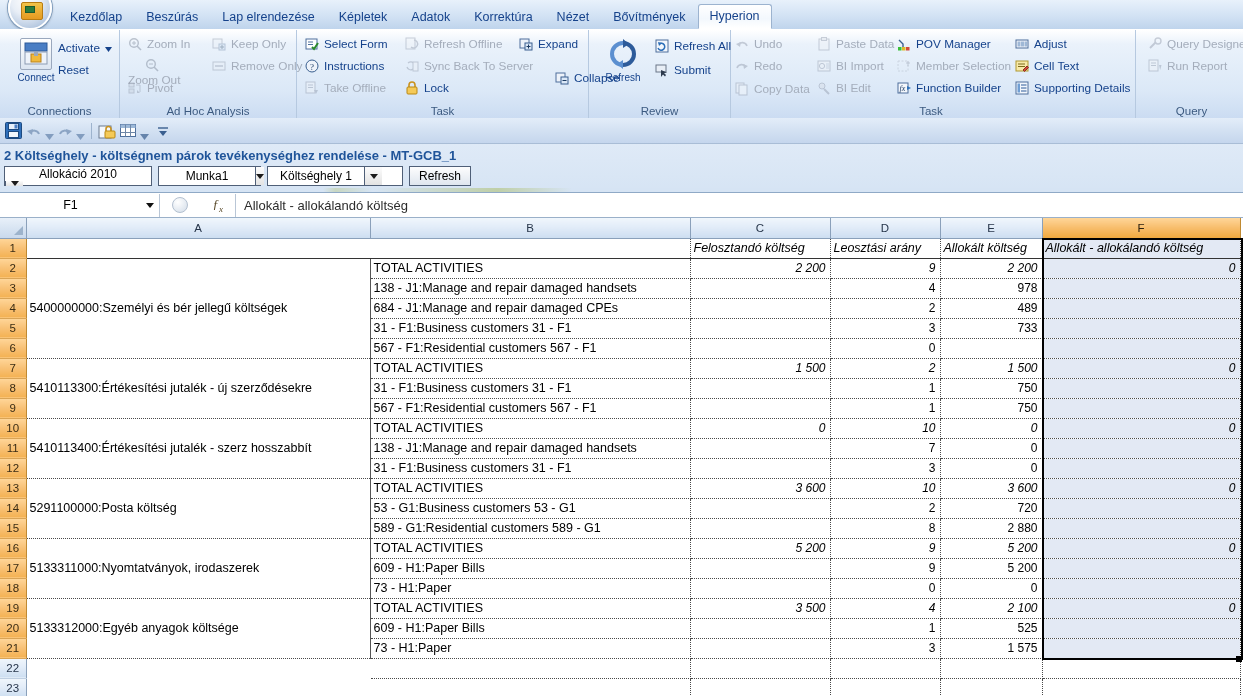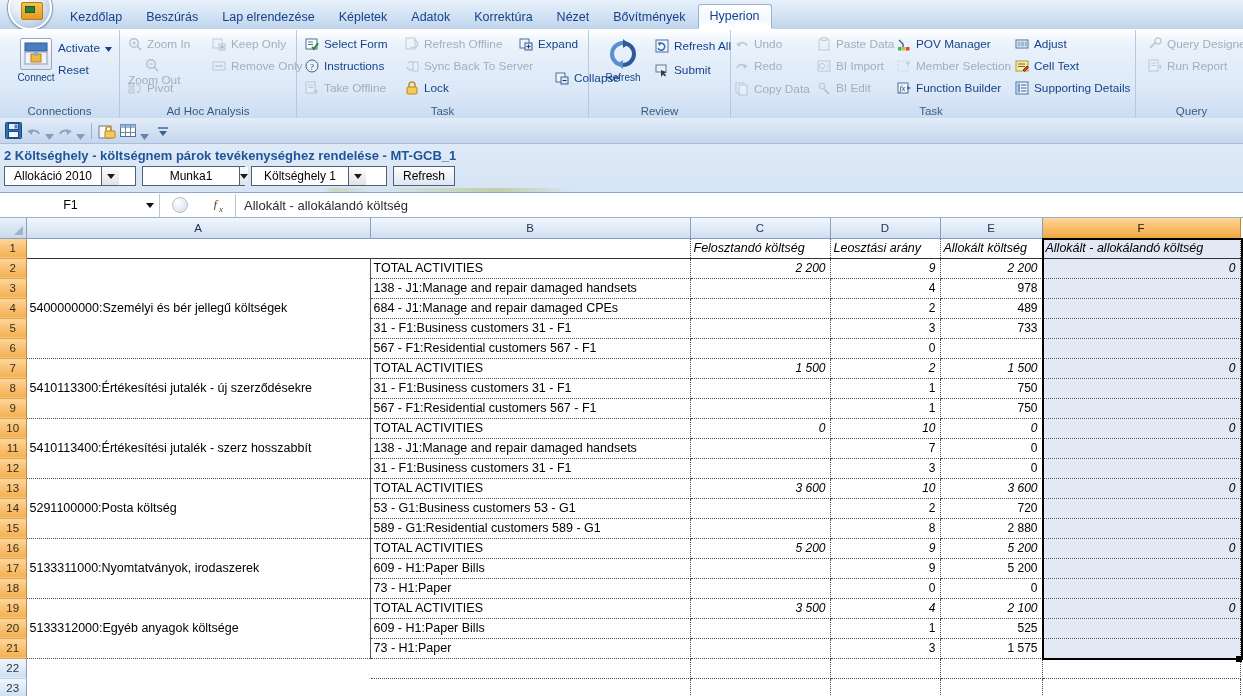--- a/index.html
+++ b/index.html
@@ -670,21 +670,21 @@
       <svg width="14" height="12">
           <line x1="2" y1="2" x2="12" y2="2" stroke="#3a5f8f" stroke-width="1.4"></line>
           <polygon points="3,5 11,5 7,10" fill="#3a5f8f"></polygon>
         </svg>
     </div>
   </div>
 
   <div class="povbar">
     <div class="pov-title">2 Költséghely - költségnem párok tevékenységhez rendelése - MT-GCB_1</div>
     <div class="pov-controls">
-      <div class="combo" style="width:132px;">
+      <div class="combo" style="width:148px;flex-direction:column;">
         <div class="cval">Allokáció 2010</div>
         <div class="carrow"></div>
       </div>
       <div class="combo" style="width:103px;">
         <div class="cval">Munka1</div>
         <div class="carrow"></div>
       </div>
       <div class="combo" style="width:136px;">
         <div class="cval">Költséghely 1</div>
         <div class="carrow"></div>

